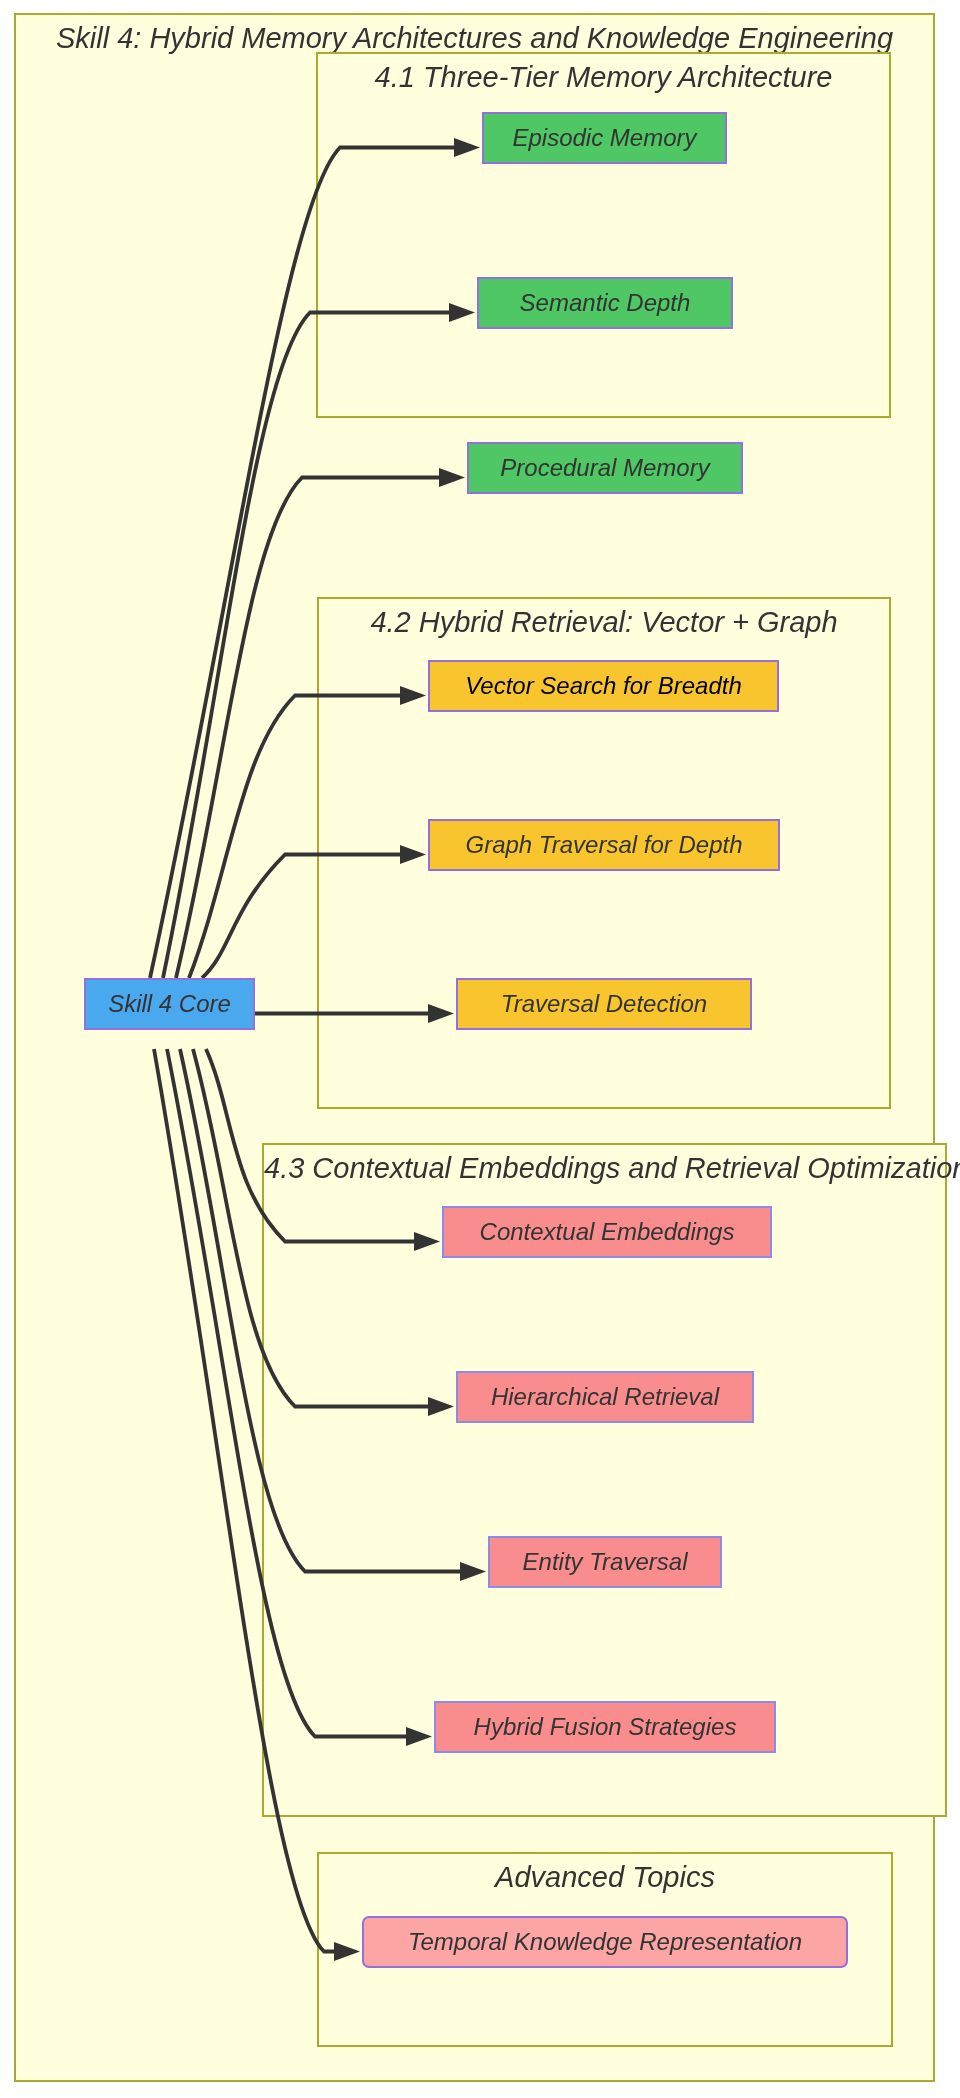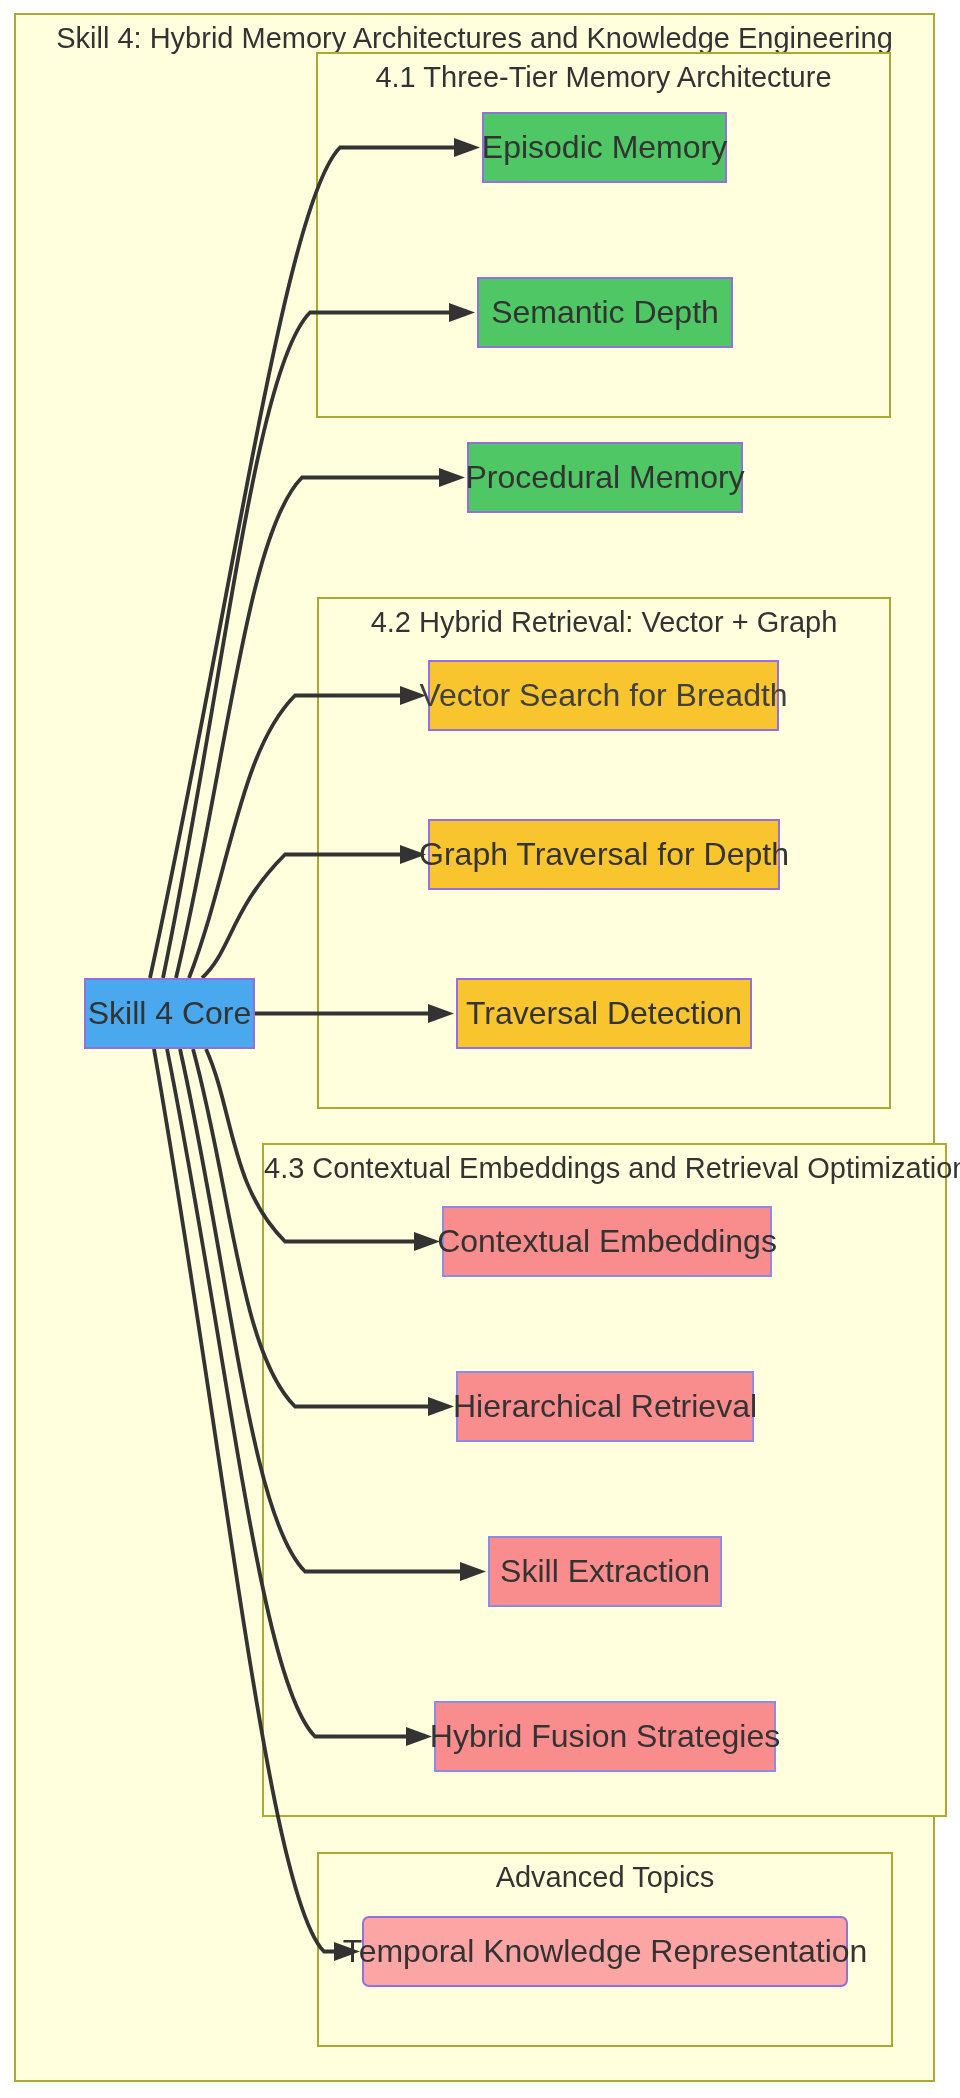--- a/index.html
+++ b/index.html
@@ -7,20 +7,21 @@
     padding: 0;
     background: #ffffff;
     font-family: "Liberation Sans", sans-serif;
   }
   #canvas {
     position: relative;
     width: 960px;
     height: 2098px;
     background: #ffffff;
     overflow: hidden;
+    font-style: italic;
   }
   .sg-box {
     position: absolute;
     box-sizing: border-box;
     background: #ffffde;
     border: 2px solid #aaaa33;
     z-index: 1;
   }
   .sg-title {
     position: absolute;
@@ -37,25 +38,25 @@
   #edge-layer {
     position: absolute;
     left: 0;
     top: 0;
     z-index: 3;
     pointer-events: none;
   }
   .node {
     position: absolute;
     box-sizing: border-box;
-    height: 71px;
+    height: 52px;
     display: flex;
     align-items: center;
     justify-content: center;
-    font-size: 32px;
+    font-size: 24px;
     color: #333333;
     white-space: nowrap;
     z-index: 4;
     border: 2px solid #9370db;
   }
 </style>
 </head>
 <body>
 
 <div id="canvas">
@@ -96,22 +97,22 @@
       <div class="sg-box" style="left: 262px; top: 1143px; width: 685px; height: 674px;">
         <div class="sg-title">4.3 Contextual Embeddings and Retrieval Optimization</div>
       </div>
       <div class="sg-box" style="left: 317px; top: 1852px; width: 576px; height: 195px;">
         <div class="sg-title">Advanced Topics</div>
       </div>
       <div class="node" style="left: 58px; top: 978px; width: 171px; background: rgb(74, 168, 238); border-color: rgb(147, 112, 219); color: rgb(51, 51, 51); margin-left: 26px;">Skill 4 Core</div>
       <div class="node" style="left: 482px; top: 112px; width: 245px; background: rgb(78, 199, 100); border-color: rgb(147, 112, 219); color: rgb(51, 51, 51);">Episodic Memory</div>
       <div class="node" style="left: 477px; top: 277px; width: 256px; background: rgb(78, 199, 100); border-color: rgb(147, 112, 219); color: rgb(51, 51, 51);">Semantic Depth</div>
       <div class="node" style="left: 467px; top: 442px; width: 276px; background: rgb(78, 199, 100); border-color: rgb(147, 112, 219); color: rgb(51, 51, 51);">Procedural Memory</div>
-      <div class="node" style="left: 428px; top: 660px; width: 351px; background: rgb(249, 197, 46); border-color: rgb(147, 112, 219); color: #404040;">Vector Search for Breadth</div>
+      <div class="node" style="left: 428px; top: 660px; width: 351px; background: rgb(249, 197, 46); border-color: rgb(147, 112, 219); color: #000000;">Vector Search for Breadth</div>
       <div class="node" style="left: 428px; top: 819px; width: 352px; background: rgb(249, 197, 46); border-color: rgb(147, 112, 219); color: rgb(51, 51, 51);">Graph Traversal for Depth</div>
       <div class="node" style="left: 456px; top: 978px; width: 296px; background: rgb(249, 197, 46); border-color: rgb(147, 112, 219); color: rgb(51, 51, 51);">Traversal Detection</div>
       <div class="node" style="left: 442px; top: 1206px; width: 330px; background: rgb(249, 141, 141); border-color: rgb(140, 140, 232); color: rgb(51, 51, 51);">Contextual Embeddings</div>
       <div class="node" style="left: 456px; top: 1371px; width: 298px; background: rgb(249, 141, 141); border-color: rgb(140, 140, 232); color: rgb(51, 51, 51);">Hierarchical Retrieval</div>
-      <div class="node" style="left: 488px; top: 1536px; width: 234px; background: rgb(249, 141, 141); border-color: rgb(140, 140, 232); color: rgb(51, 51, 51);">Skill Extraction</div>
+      <div class="node" style="left: 488px; top: 1536px; width: 234px; background: rgb(249, 141, 141); border-color: rgb(140, 140, 232); color: rgb(51, 51, 51);">Entity Traversal</div>
       <div class="node" style="left: 434px; top: 1701px; width: 342px; background: rgb(249, 141, 141); border-color: rgb(140, 140, 232); color: rgb(51, 51, 51);">Hybrid Fusion Strategies</div>
       <div class="node" style="left: 362px; top: 1916px; width: 486px; background: #fca5a5; border-color: rgb(147, 112, 219); color: rgb(51, 51, 51); border-radius: 7px;">Temporal Knowledge Representation</div>
     </div>
 </div>
 
 </body></html>

